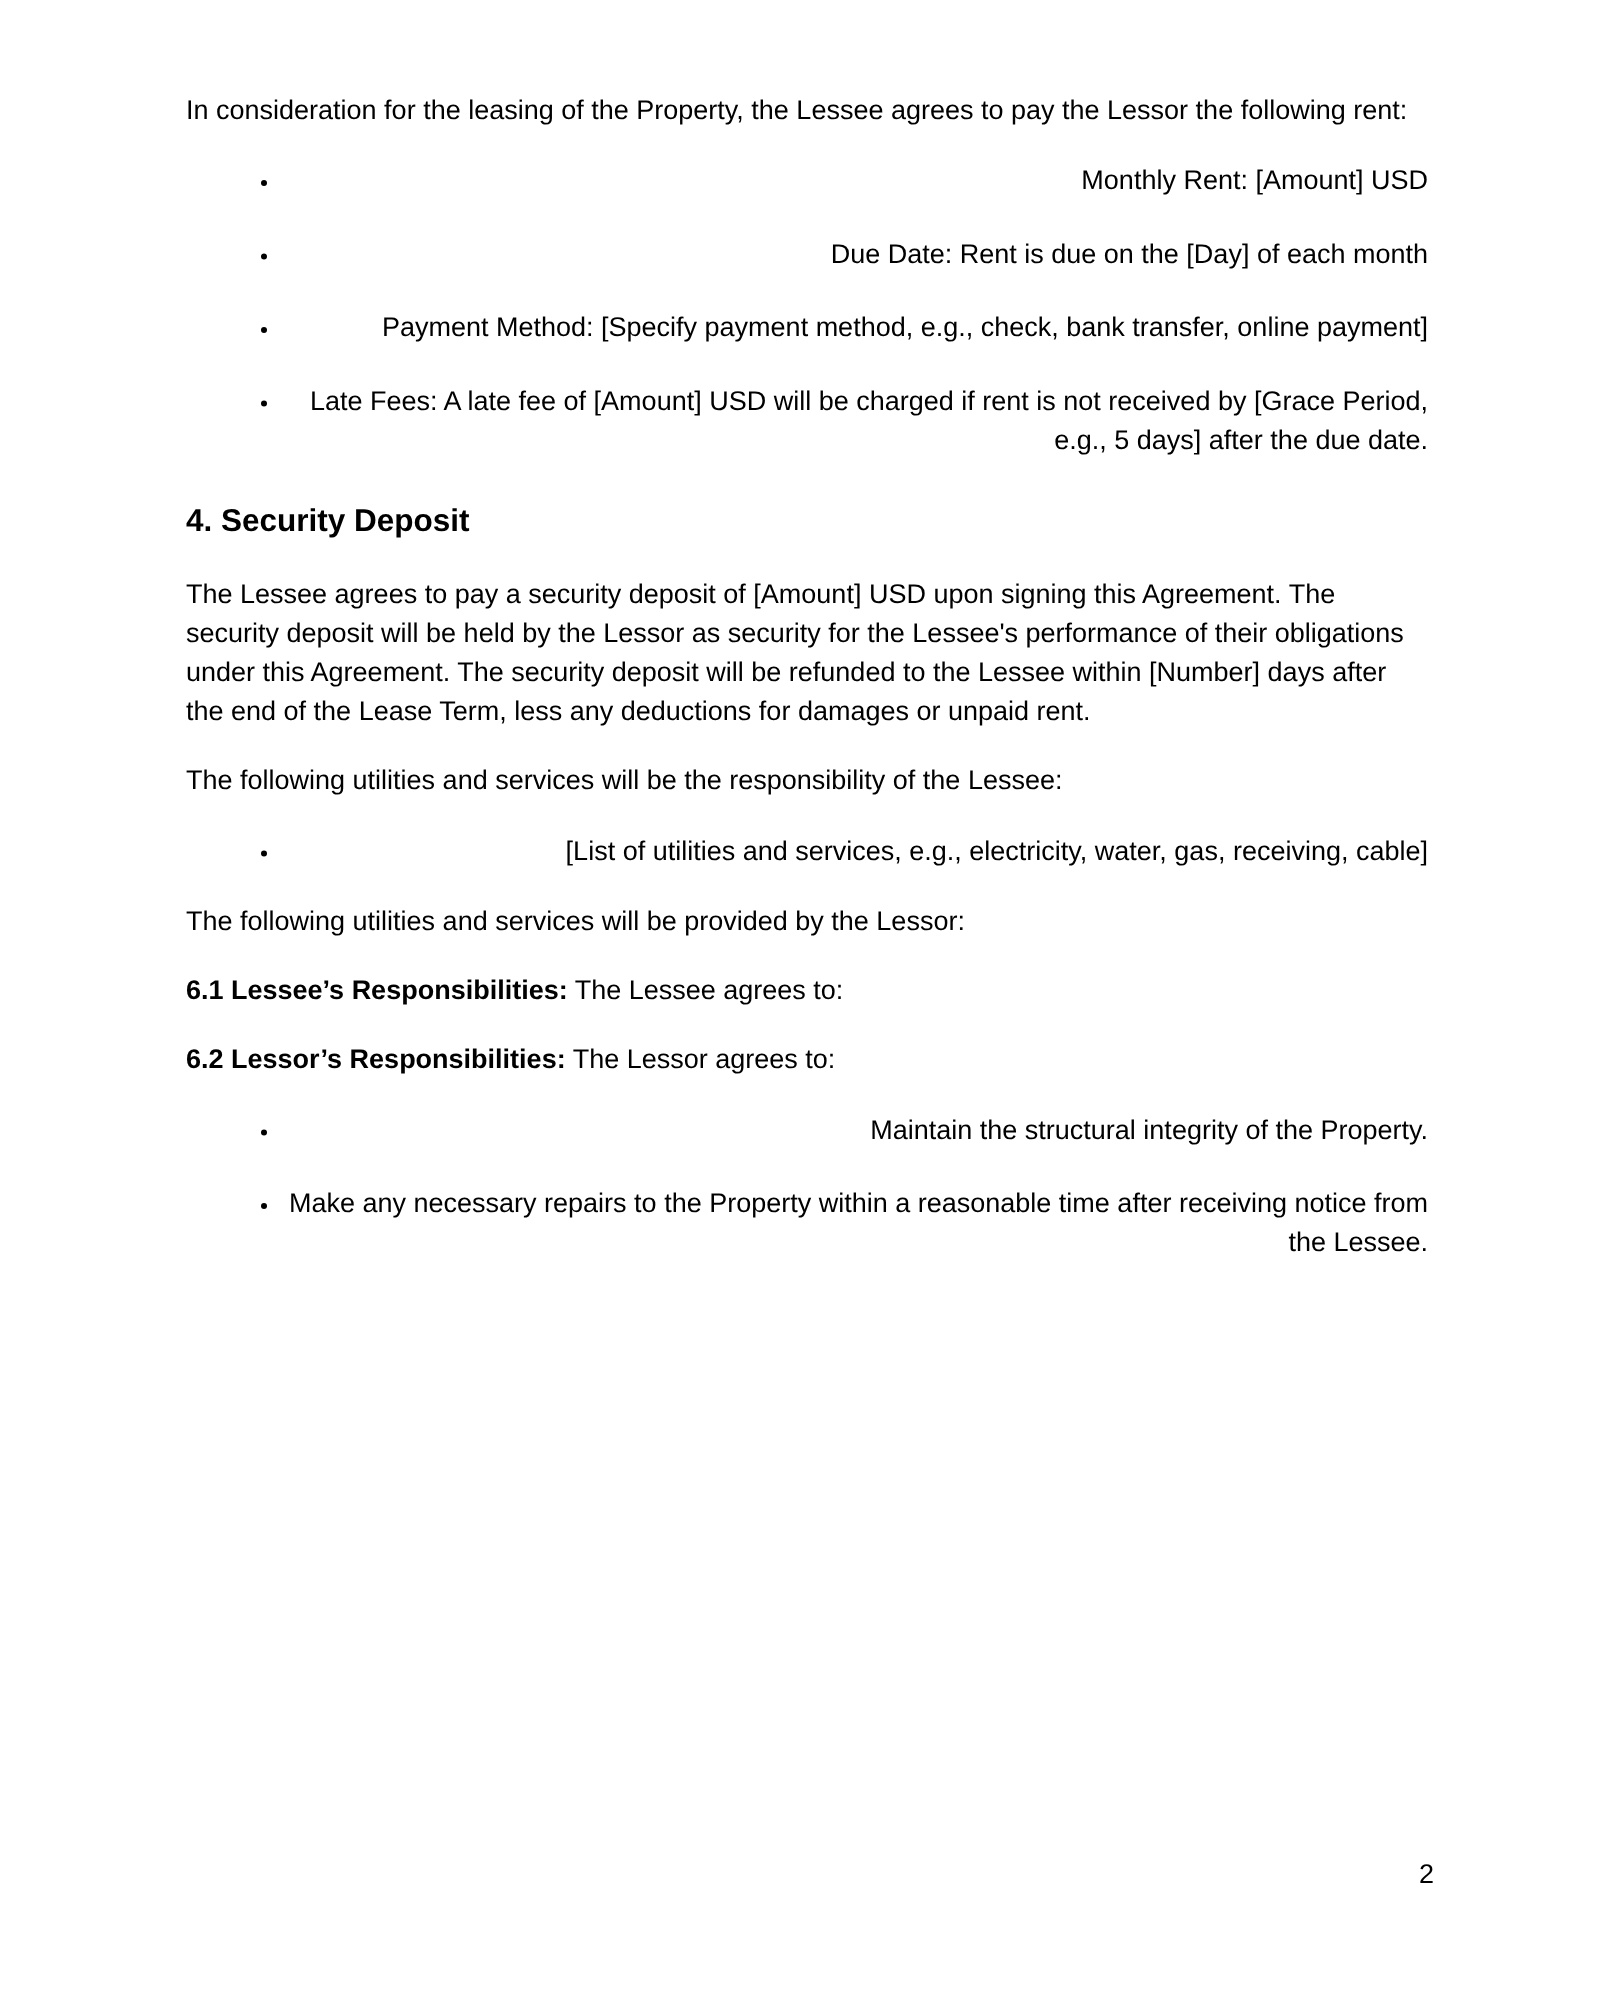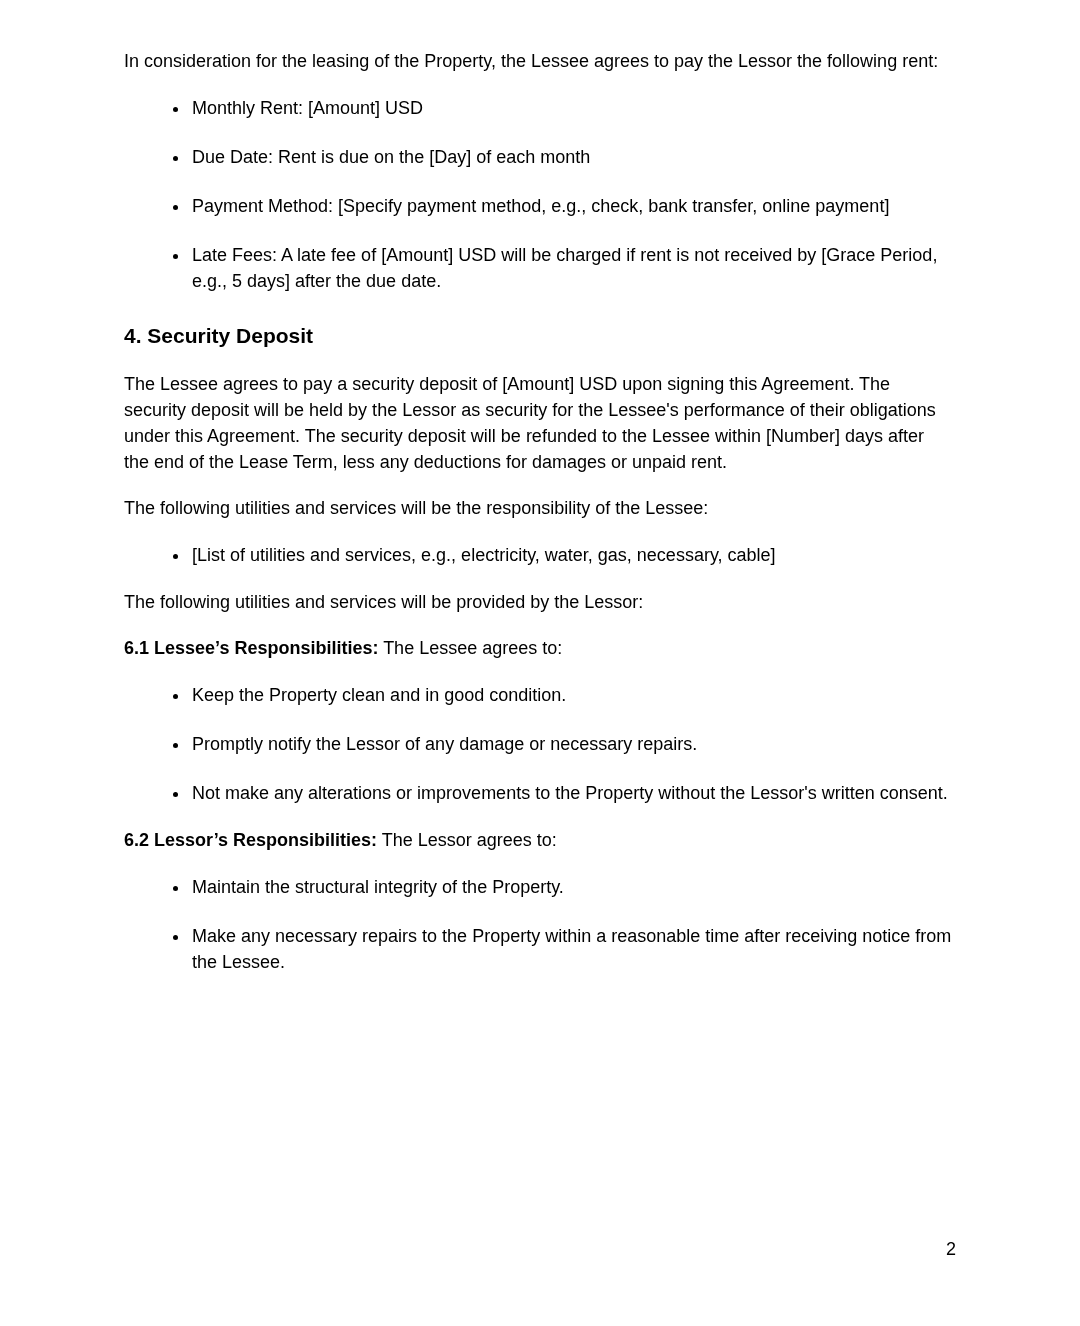--- a/index.html
+++ b/index.html
@@ -14,31 +14,32 @@
     overflow: hidden;
   }
   .page-content {
     padding: 48px 128px 0 124px;
   }
   p {
     font-size: 18px;
     line-height: 26px;
     margin: 20px 0;
   }
-  p.first { margin-top: 0; }
+  p.first { margin-top: 12px; }
   h2 {
     font-size: 21px;
     line-height: 29px;
     font-weight: bold;
     margin: 27px 0 21px 0;
   }
   ul {
     margin: 21px 0 21px 0;
     padding-left: 65px;
     list-style: disc;
+    text-align: right;
   }
   li {
     font-size: 18px;
     line-height: 26px;
     margin-bottom: 23px;
     padding-left: 3px;
   }
   li:last-child { margin-bottom: 0; }
   li::marker { font-size: 15px; }
   .subhead .bold { font-weight: bold; }
@@ -62,31 +63,26 @@
     <li>Due Date: Rent is due on the [Day] of each month</li>
     <li>Payment Method: [Specify payment method, e.g., check, bank transfer, online payment]</li>
     <li>Late Fees: A late fee of [Amount] USD will be charged if rent is not received by [Grace Period, e.g., 5 days] after the due date.</li>
   </ul>
 
   <h2>4. Security Deposit</h2>
   <p>The Lessee agrees to pay a security deposit of [Amount] USD upon signing this Agreement. The security deposit will be held by the Lessor as security for the Lessee's performance of their obligations under this Agreement. The security deposit will be refunded to the Lessee within [Number] days after the end of the Lease Term, less any deductions for damages or unpaid rent.</p>
 
   <p>The following utilities and services will be the responsibility of the Lessee:</p>
   <ul>
-    <li>[List of utilities and services, e.g., electricity, water, gas, necessary, cable]</li>
+    <li>[List of utilities and services, e.g., electricity, water, gas, receiving, cable]</li>
   </ul>
   <p>The following utilities and services will be provided by the Lessor:</p>
 
 
   <p class="subhead"><span class="bold">6.1 Lessee’s Responsibilities:</span><span> The Lessee agrees to:</span></p>
-  <ul>
-    <li>Keep the Property clean and in good condition.</li>
-    <li>Promptly notify the Lessor of any damage or necessary repairs.</li>
-    <li>Not make any alterations or improvements to the Property without the Lessor's written consent.</li>
-  </ul>
 
   <p class="subhead"><span class="bold">6.2 Lessor’s Responsibilities:</span><span> The Lessor agrees to:</span></p>
   <ul>
     <li>Maintain the structural integrity of the Property.</li>
     <li>Make any necessary repairs to the Property within a reasonable time after receiving notice from the Lessee.</li>
   </ul>
 
 </div>
 
 <div class="page-number">2</div>

